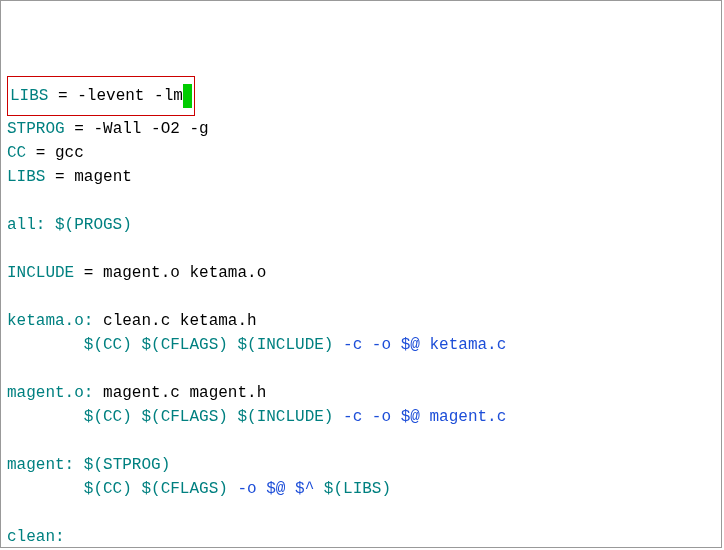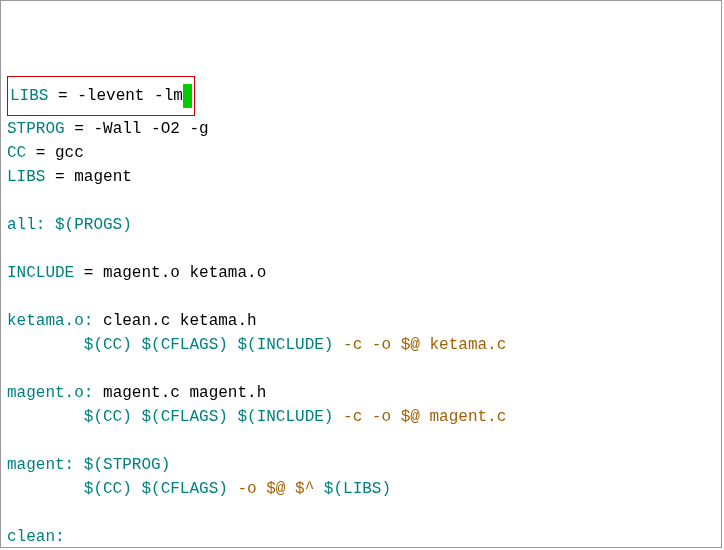--- a/index.html
+++ b/index.html
@@ -14,21 +14,21 @@
       width: 722px;
       height: 548px;
       box-sizing: border-box;
       overflow: hidden;
     }
     .editor {
       padding: 4px 6px;
     }
     .teal { color: #008080; }
     .black { color: #000000; }
-    .red { color: #a16207; }
+    .red { color: #1d4ed8; }
     .highlight-box {
       border: 1px solid #cc0000;
       display: inline-block;
       padding: 7px 2px;
       position: relative;
       top: -1px;
     }
     .cursor {
       background: #00cc00;
       color: #00cc00;

